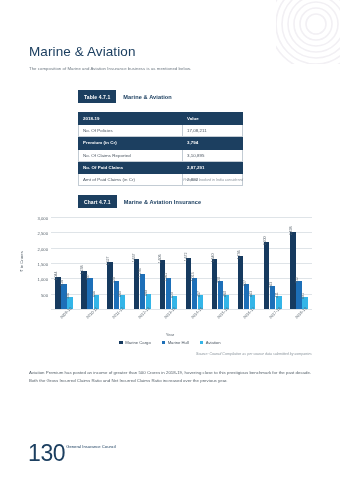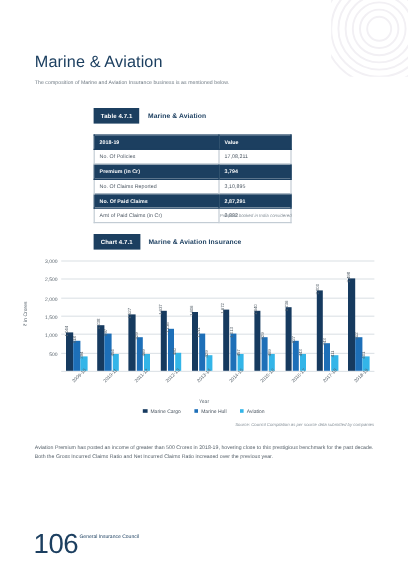--- a/index.html
+++ b/index.html
@@ -536,17 +536,17 @@
           <span>Aviation</span>
         </div>
       </div>
   </div>
 
   <div class="chart-source">Source: Council Compilation as per source data submitted by companies</div>
 
   <div class="body-text">Aviation Premium has posted an income of greater than  500 Crores in 2018-19, hovering close to this prestigious benchmark for the past decade. Both the Gross Incurred Claims Ratio and Net Incurred Claims Ratio increased over the previous year.</div>
 
   <div class="footer">
-    <span class="pagenum">106</span>
+    <span class="pagenum">130</span>
     <span class="org">General Insurance Council</span>
   </div>
 
 </div>
 
 </body></html>

